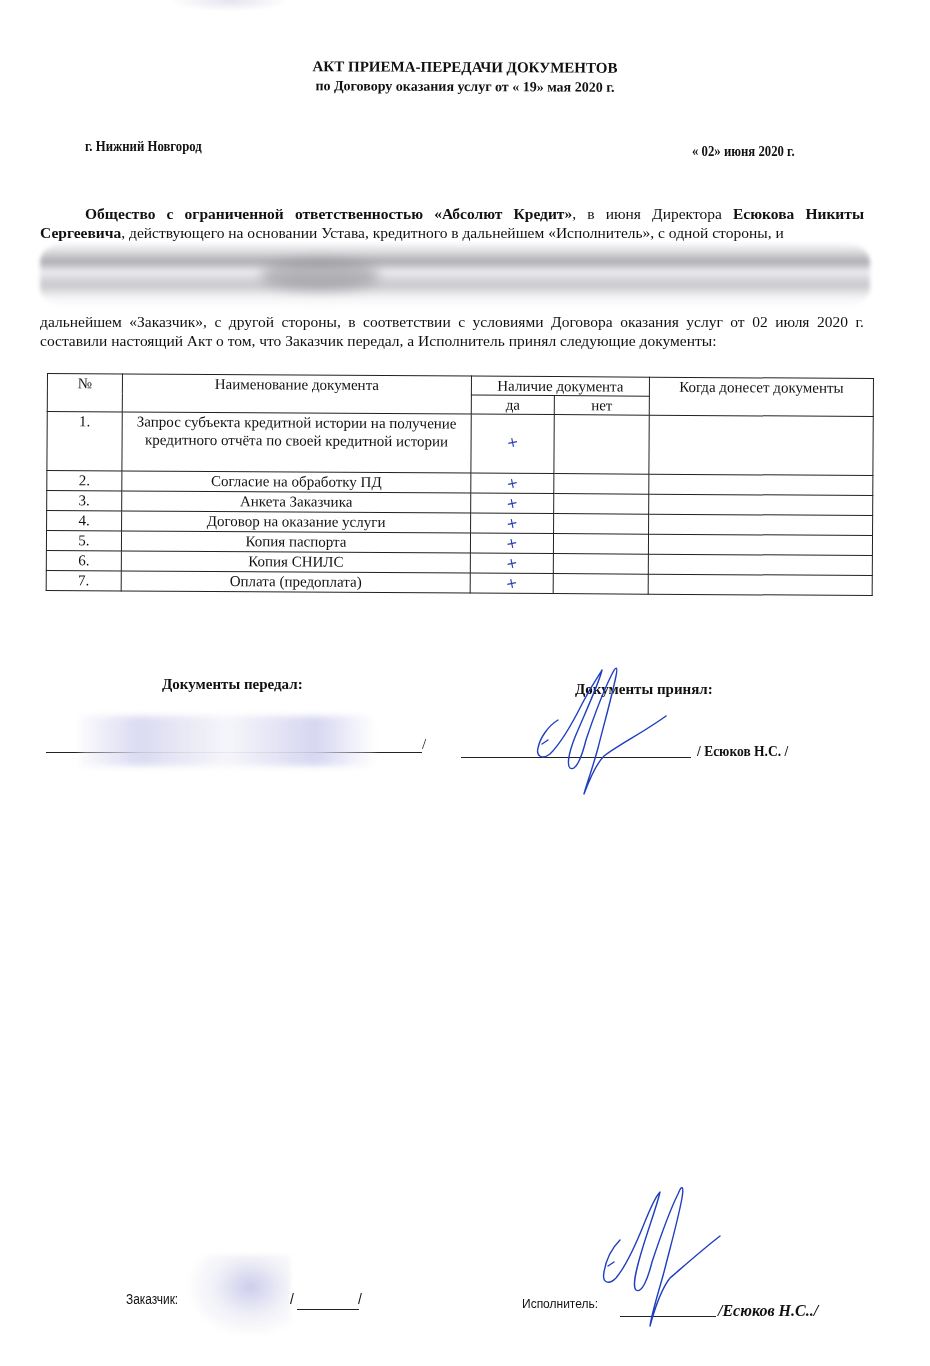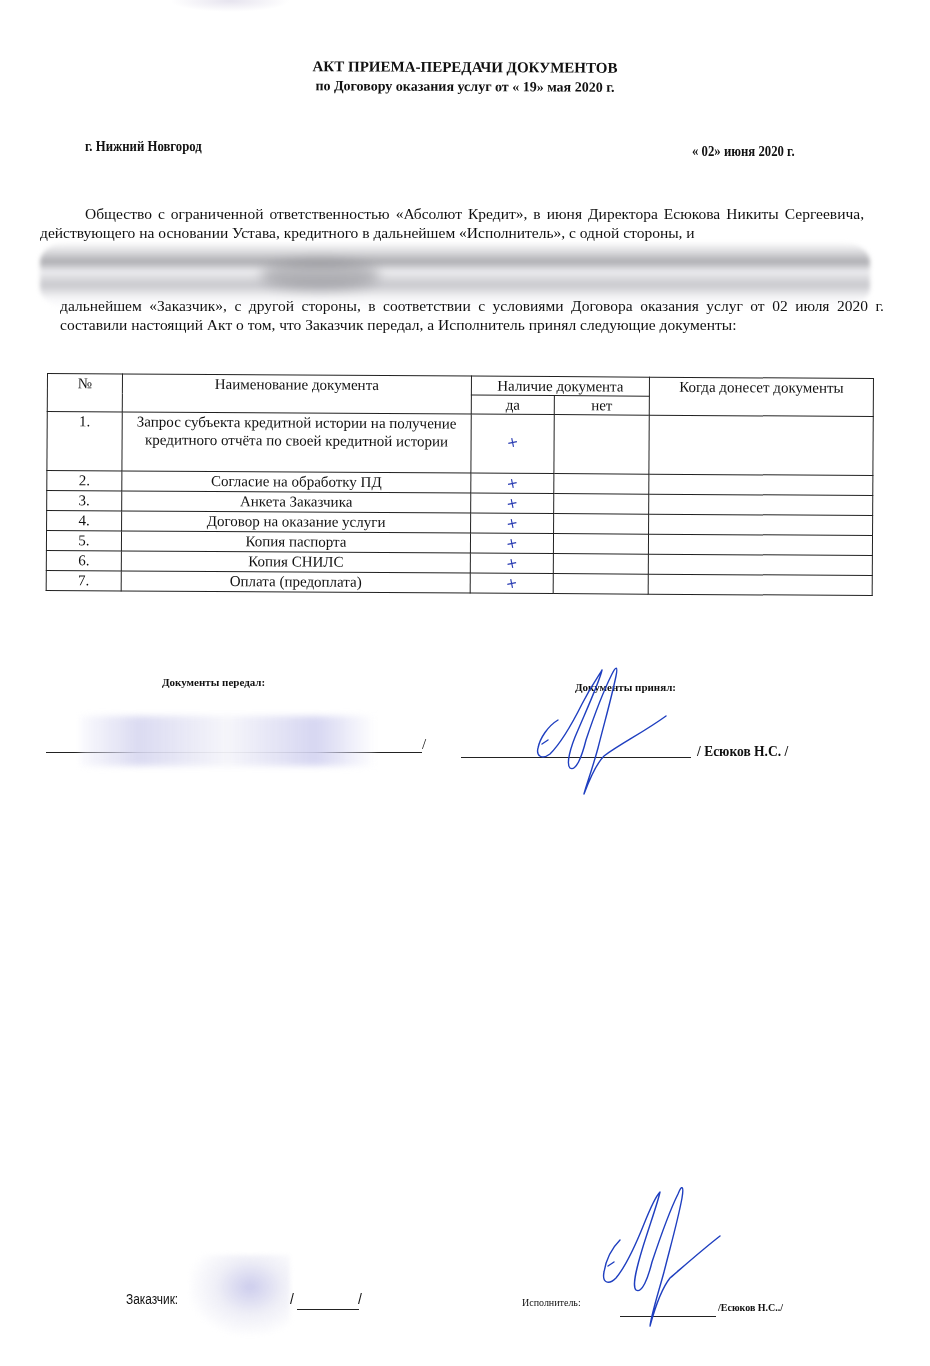--- a/index.html
+++ b/index.html
@@ -39,22 +39,22 @@
       font-weight: bold; font-size: 15px;
       transform: scaleX(0.85); transform-origin: left;
     }
     .para {
       left: 40px; width: 824px;
       font-size: 15.5px;
       line-height: 19px;
       text-align: justify;
     }
     .para1 { top: 204px; text-indent: 45px; }
-    .para1 b { font-weight: normal; margin-top: 24px; }
-    .para2 { top: 296px; margin-left: 20px; }
+    .para1 b { font-weight: bold; margin-top: 24px; }
+    .para2 { top: 312px; }
     .redact-main {
       left: 40px; top: 242px; width: 830px; height: 66px;
       background: linear-gradient(180deg,
         rgba(255,255,255,0) 0%,
         rgba(215,215,218,0.9) 15%,
         rgba(160,160,165,0.85) 30%,
         rgba(235,235,238,0.95) 45%,
         rgba(195,195,200,0.9) 65%,
         rgba(245,245,247,0.9) 85%,
         rgba(255,255,255,0) 100%);
@@ -96,21 +96,21 @@
       color: #2a3db3;
       font-family: "DejaVu Sans", sans-serif;
       font-size: 14px;
       display: inline-block;
       transform: rotate(-12deg);
     }
     .row1 td { height: 58px; }
     .row1 .mark { margin-top: 18px; }
     .rowN td { height: 19px; }
     .sign-head {
-      font-weight: bold; font-size: 11px; font-family: Liberation Serif, serif;
+      font-weight: bold; font-size: 15px; font-family: Liberation Serif, serif;
     }
     .sh-left { left: 162px; top: 676px; }
     .sh-right { left: 575px; top: 681px; }
     .sig-line-left {
       left: 46px; top: 752px; width: 376px; height: 0;
       border-top: 1.5px solid #222;
     }
     .slash-left { left: 422px; top: 736px; font-size: 15px; }
     .redact-sig {
       left: 80px; top: 716px; width: 295px; height: 50px;
@@ -139,27 +139,27 @@
     }
     .redact-bottom {
       left: 190px; top: 1255px; width: 100px; height: 80px;
       background: radial-gradient(ellipse at 60% 40%, rgba(200,200,235,0.9) 0%, rgba(235,235,245,0.8) 40%, rgba(255,255,255,0) 75%);
       filter: blur(2px);
     }
     .slash-bottom { left: 290px; top: 1291px; font-size: 14px; font-family: "Liberation Sans", sans-serif; }
     .line-bottom { left: 297px; top: 1309px; width: 62px; border-top: 1.2px solid #222; }
     .slash-bottom2 { left: 358px; top: 1291px; font-size: 14px; font-family: "Liberation Sans", sans-serif; }
     .bottom-right {
-      left: 522px; top: 1297px; font-size: 10px;
-      font-family: Liberation Serif, serif;
+      left: 522px; top: 1297px; font-size: 12px;
+      font-family: Liberation Sans, sans-serif;
     }
     .line-bottom-right { left: 620px; top: 1316px; width: 96px; border-top: 1.2px solid #222; }
     .name-bottom-right {
-      left: 718px; top: 1302px; font-size: 10px;
-      font-weight: bold; 
+      left: 718px; top: 1302px; font-size: 16px;
+      font-weight: bold; font-style: italic;
     }
   </style>
 </head>
 <body>
 
 <div class="abs top-smudge"></div>
 
 <div class="abs title">
   <div>АКТ ПРИЕМА-ПЕРЕДАЧИ ДОКУМЕНТОВ</div>
   <div class="t2">по Договору оказания услуг   от « 19»  мая  2020 г.</div>

